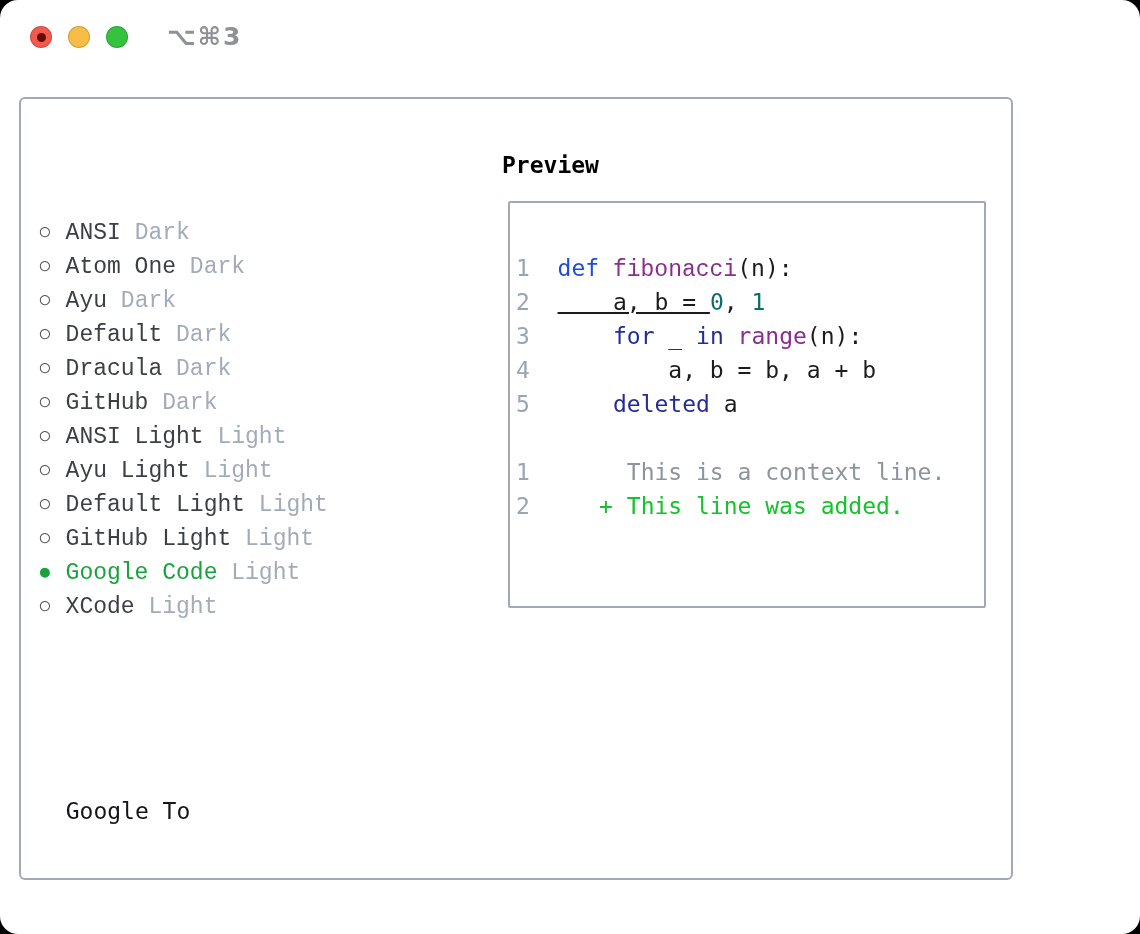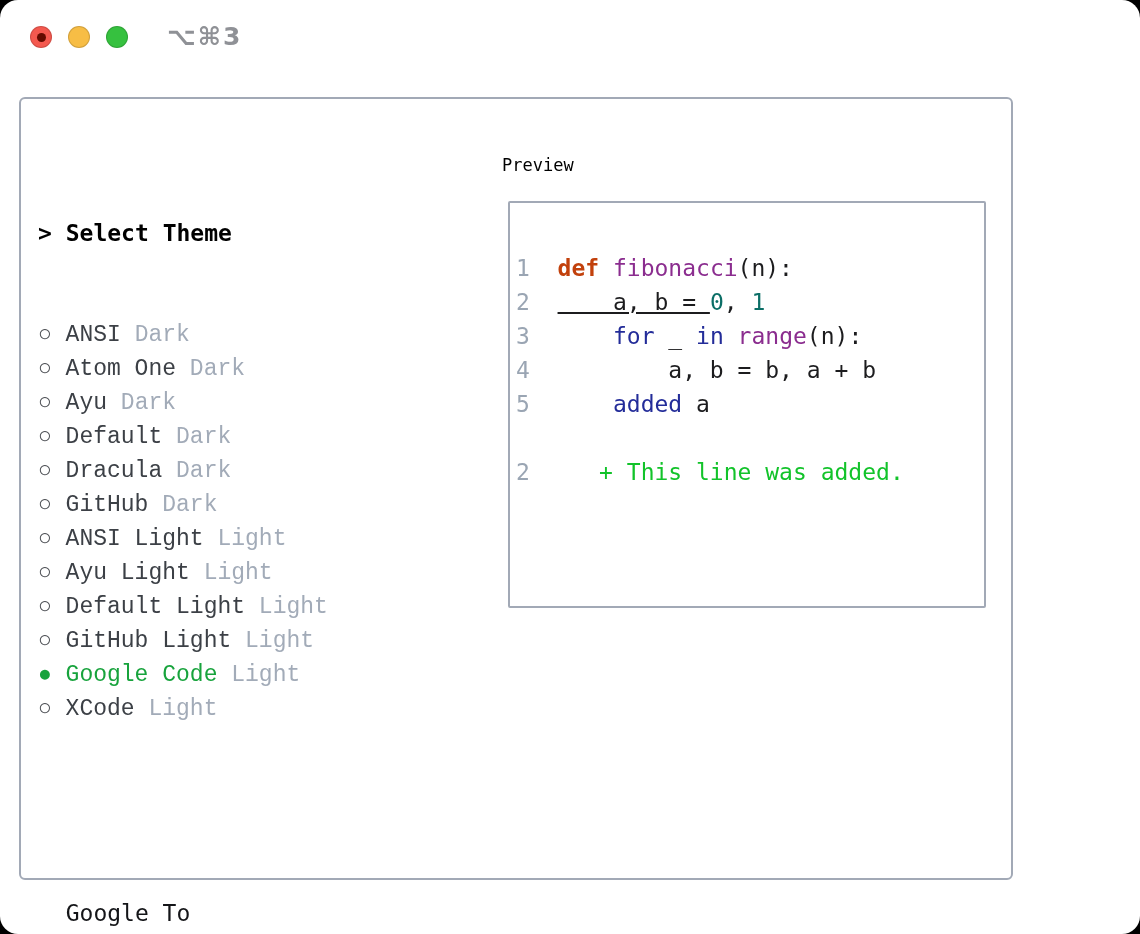--- a/index.html
+++ b/index.html
@@ -51,22 +51,22 @@
   .title-row { font-weight: bold; color: #000; }
   .theme-item, .apply-item { cursor: default; font-family: Liberation Mono, monospace; }
   .theme-item .marker, .apply-item .marker { color: var(--marker_gray); }
   .theme-item.selected .marker, .apply-item.selected .marker { color: var(--accent_green); }
   .theme-item.selected .name,  .apply-item.selected .name   { color: var(--accent_green); }
   .theme-item .tag { color: var(--tag_gray); }
   .apply-heading { color: #141518; padding-left: 2ch; }
 
   .preview-label {
     position: absolute; left: 481px; top: 49px;
-    font-size: 17px; line-height: 34px;
-    font-weight: normal; color: #000;
+    font-size: 23px; line-height: 34px;
+    font-weight: bold; color: #000;
   }
   .preview-box {
     position: absolute; left: 487px; top: 102px;
     width: 478px; height: 407px;
     box-sizing: border-box;
     border: 2px solid var(--panel_border);
     border-radius: 2px;
     background: #fff;
     overflow: hidden;
   }
@@ -85,36 +85,36 @@
   <span class="light red">
       <span class="dot"></span>
     </span>
   <span class="light yellow"></span>
   <span class="light green"></span>
   <span class="shortcut">⌥⌘3</span>
 
   <div class="panel">
 
     <div class="left-col">
-      <div class="row title-row"><span class="caret">&gt; </span><span>Select Theme</span></div>
       <div id="theme-list"><div class="row theme-item"><span class="marker">○ </span><span class="name">ANSI</span><span class="tag"> Dark</span></div><div class="row theme-item"><span class="marker">○ </span><span class="name">Atom One</span><span class="tag"> Dark</span></div><div class="row theme-item"><span class="marker">○ </span><span class="name">Ayu</span><span class="tag"> Dark</span></div><div class="row theme-item"><span class="marker">○ </span><span class="name">Default</span><span class="tag"> Dark</span></div><div class="row theme-item"><span class="marker">○ </span><span class="name">Dracula</span><span class="tag"> Dark</span></div><div class="row theme-item"><span class="marker">○ </span><span class="name">GitHub</span><span class="tag"> Dark</span></div><div class="row theme-item"><span class="marker">○ </span><span class="name">ANSI Light</span><span class="tag"> Light</span></div><div class="row theme-item"><span class="marker">○ </span><span class="name">Ayu Light</span><span class="tag"> Light</span></div><div class="row theme-item"><span class="marker">○ </span><span class="name">Default Light</span><span class="tag"> Light</span></div><div class="row theme-item"><span class="marker">○ </span><span class="name">GitHub Light</span><span class="tag"> Light</span></div><div class="row theme-item selected"><span class="marker">● </span><span class="name">Google Code</span><span class="tag"> Light</span></div><div class="row theme-item"><span class="marker">○ </span><span class="name">XCode</span><span class="tag"> Light</span></div></div>
       <div class="row blank"></div>
       <div class="row apply-heading">Google To</div>
       
       
       
     </div>
 
     <div class="preview-label">Preview</div>
     <div class="preview-box">
       <div class="code-area" id="code-area">
-          <div class="code-line"><span class="ln">1  </span><span style="color: #c2410c; font-weight: bold;">def</span><span style="color: rgb(28, 28, 30);"> </span><span style="color: rgb(139, 45, 143);">fibonacci</span><span style="color: rgb(28, 28, 30);">(n):</span></div>
+          <div class="code-line"><span class="ln">1  </span><span style="color: #1d4ed8;">def</span><span style="color: rgb(28, 28, 30);"> </span><span style="color: rgb(139, 45, 143); font-family: Liberation Mono, monospace;">fibonacci</span><span style="color: rgb(28, 28, 30);">(n):</span></div>
           <div class="code-line"><span class="ln">2  </span><span style="color: rgb(28, 28, 30); text-decoration: underline;">    a, b = </span><span style="color: rgb(11, 110, 102);">0</span><span style="color: rgb(28, 28, 30);">, </span><span style="color: rgb(11, 110, 102);">1</span></div>
           <div class="code-line"><span class="ln">3  </span><span style="color: rgb(28, 28, 30);">    </span><span style="color: rgb(35, 44, 153);">for</span><span style="color: rgb(28, 28, 30);"> _ </span><span style="color: rgb(35, 44, 153);">in</span><span style="color: rgb(28, 28, 30);"> </span><span style="color: rgb(139, 45, 143);">range</span><span style="color: rgb(28, 28, 30);">(n):</span></div>
           <div class="code-line"><span class="ln">4  </span><span style="color: rgb(28, 28, 30);">        a, b = b, a + b</span></div>
-          <div class="code-line"><span class="ln">5  </span><span style="color: rgb(28, 28, 30);">    </span><span style="color: rgb(35, 44, 153);">added</span><span style="color: rgb(28, 28, 30);"> a</span></div>
+          <div class="code-line"><span class="ln">5  </span><span style="color: rgb(28, 28, 30);">    </span><span style="color: rgb(35, 44, 153);">deleted</span><span style="color: rgb(28, 28, 30);"> a</span></div>
           <div class="code-line"></div>
+          <div class="code-line"><span class="ln">1  </span><span style="color: rgb(141, 148, 158);">     This is a context line.</span></div>
           <div class="code-line"><span class="ln">2  </span><span style="color: rgb(18, 195, 42);">   + This line was added.</span></div>
         </div>
     </div>
 
   </div>
 </div>
 
 </body></html>

